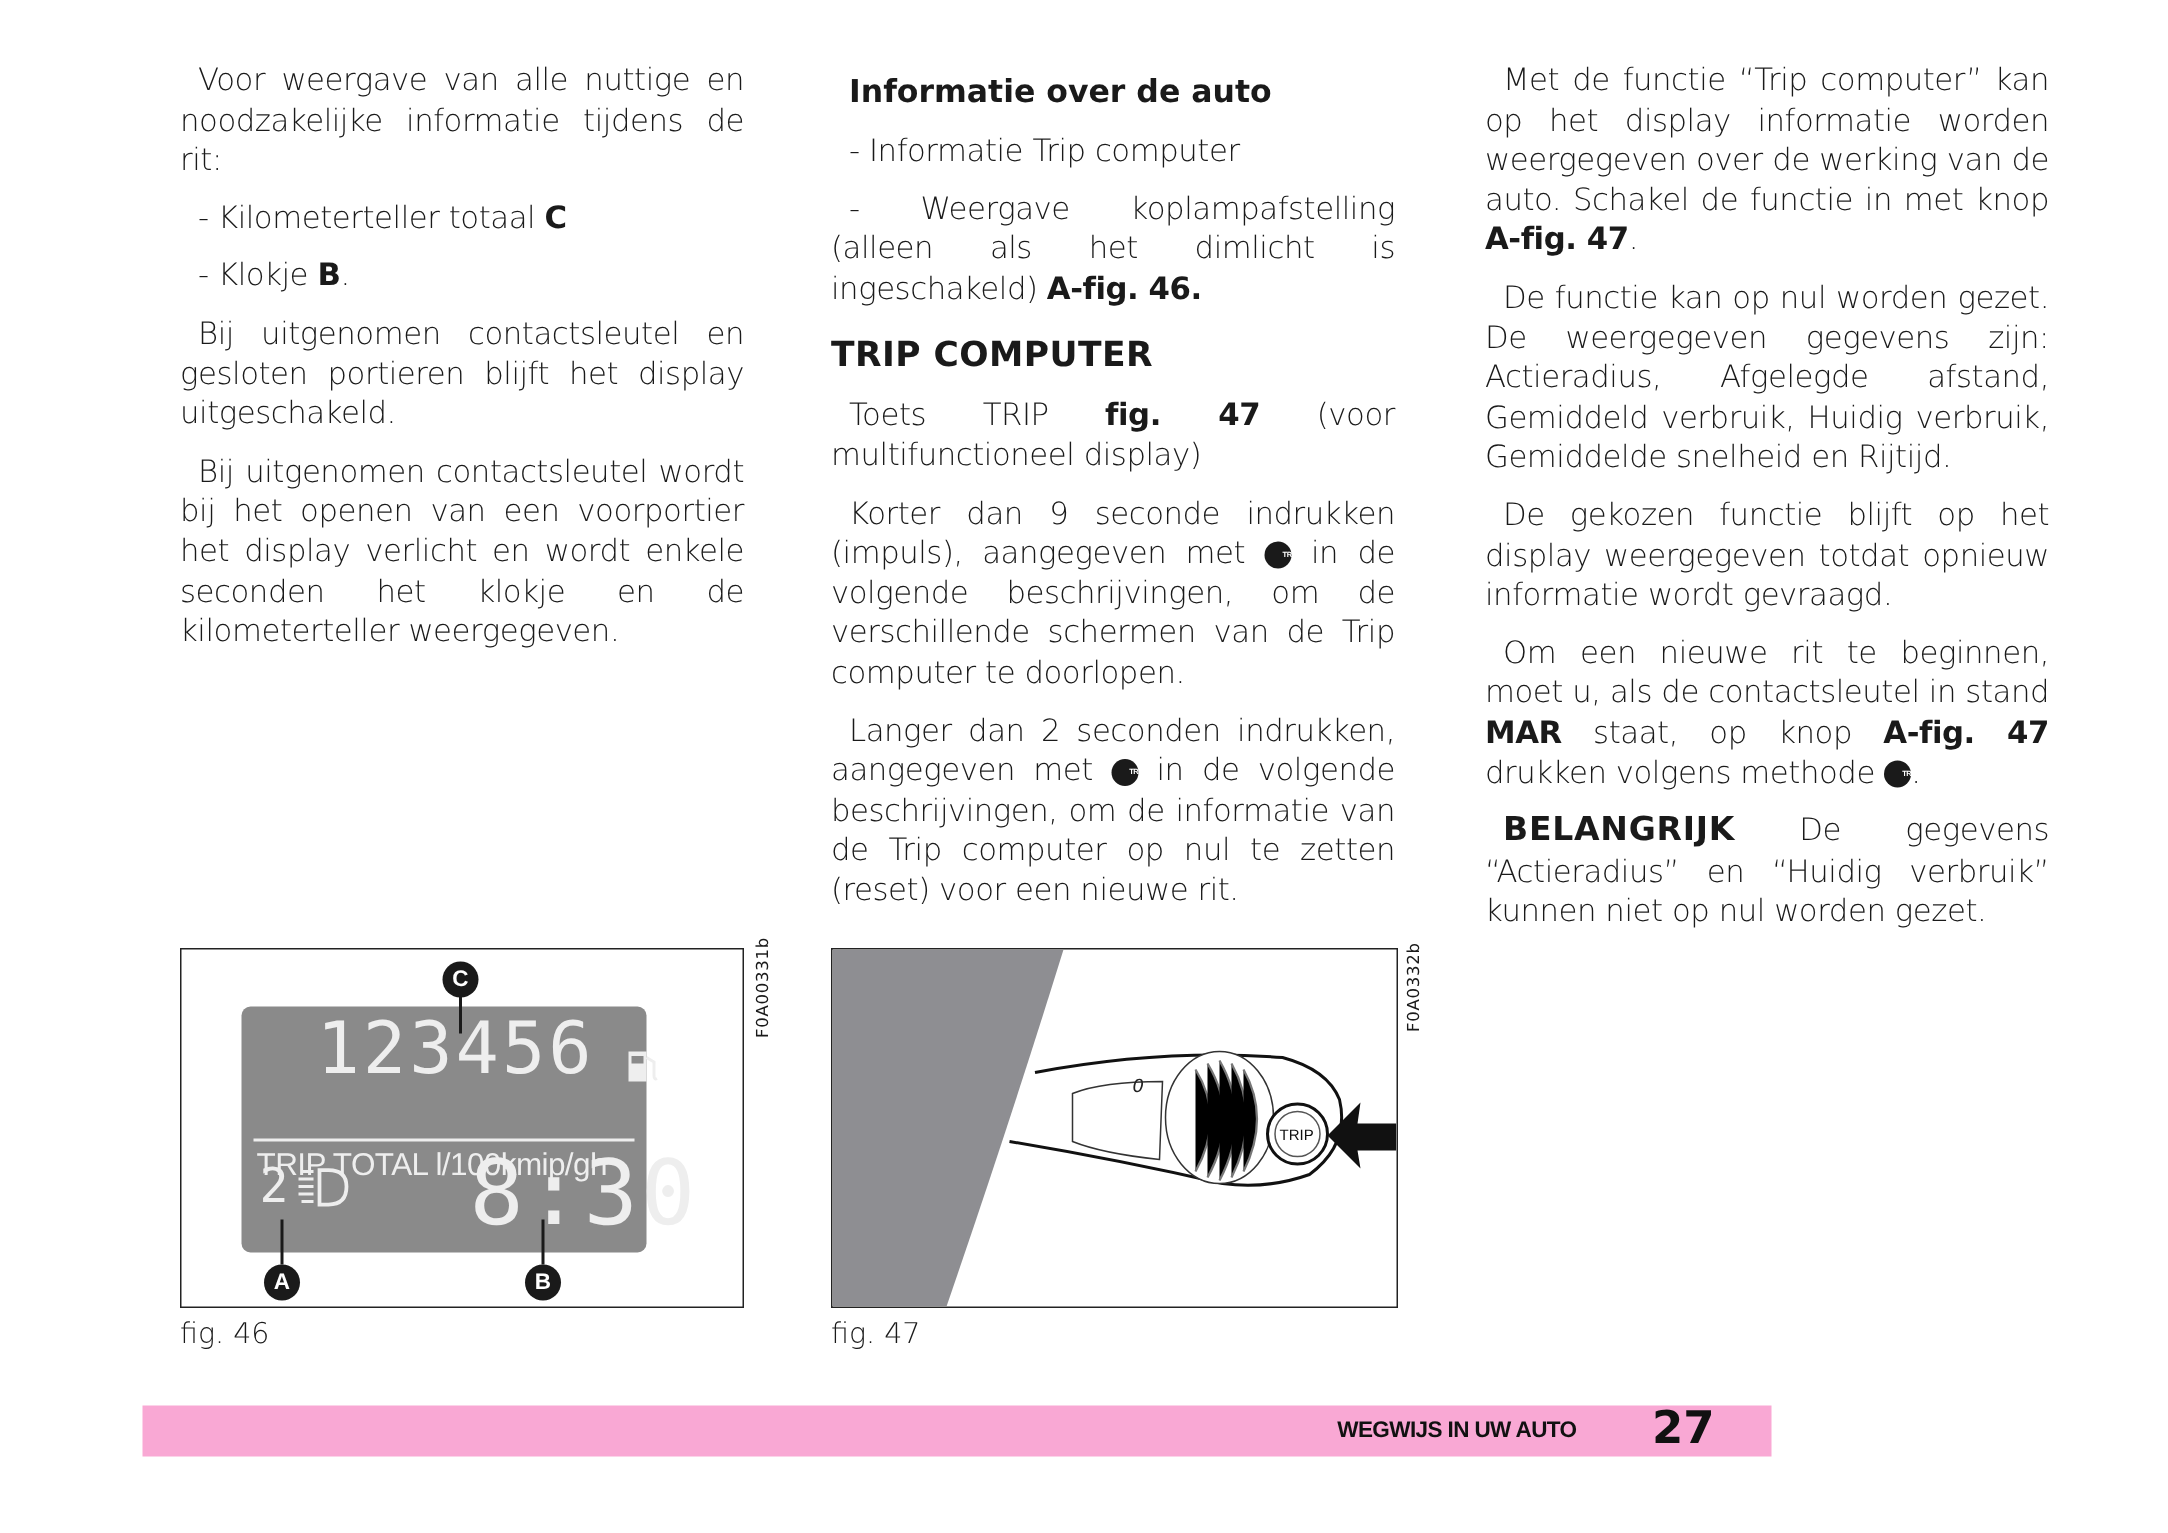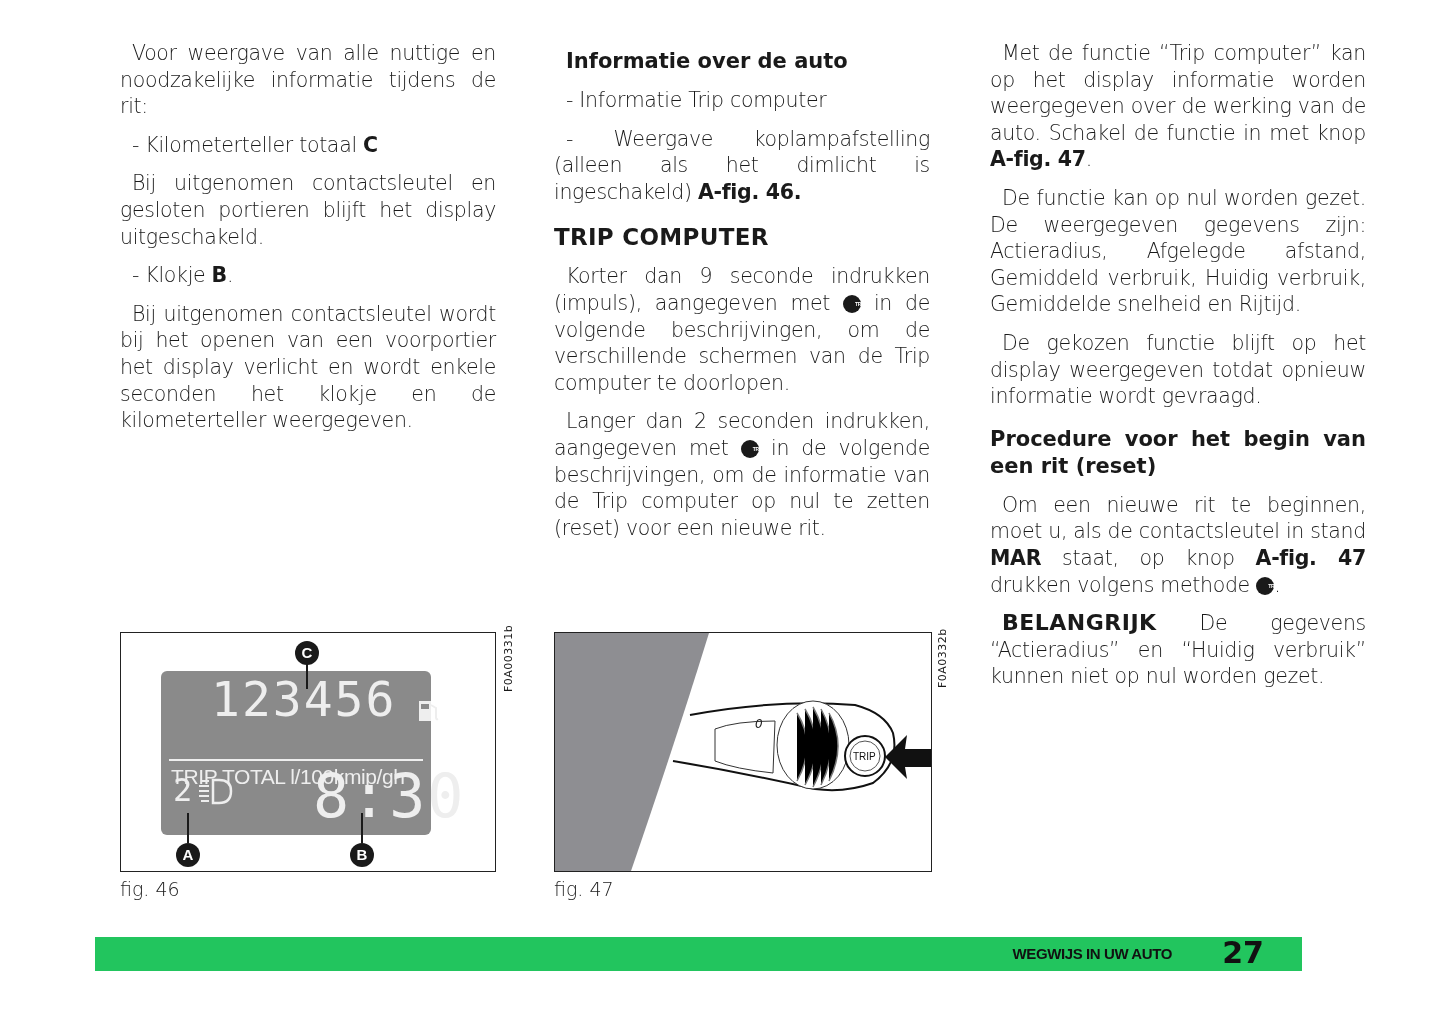--- a/index.html
+++ b/index.html
@@ -19,32 +19,32 @@
   .figcode{position:absolute;font-size:11px;transform:rotate(-90deg);transform-origin:left top;letter-spacing:0.5px;}
   .lcd{position:absolute;left:40px;top:38px;width:270px;height:164px;background:#8a8a8a;border-radius:6px;}
   .lcd-num{position:absolute;left:50px;top:0px;color:#eee;font-family:"DejaVu Sans Mono",monospace;font-size:48px;letter-spacing:2px;font-weight:300;}
   .lcd-units{position:absolute;left:10px;top:58px;color:#eee;font-size:21px;font-family:"Liberation Sans",sans-serif;letter-spacing:-0.4px;white-space:nowrap;margin-top:36px;}
   .lcd-line{position:absolute;left:8px;right:8px;top:88px;height:2px;background:#eee;}
   .lcd-gear{position:absolute;left:12px;top:100px;color:#eee;font-family:"DejaVu Sans Mono",monospace;font-size:32px;}
   .lcd-clock{position:absolute;left:152px;top:90px;color:#eee;font-family:"DejaVu Sans Mono",monospace;font-size:60px;font-weight:300;letter-spacing:2px;}
   .callout{position:absolute;width:24px;height:24px;border-radius:50%;background:#1a1a1a;color:#fff;font-weight:bold;font-size:15px;text-align:center;line-height:24px;font-family:"Liberation Sans",sans-serif;}
   .leader{position:absolute;width:2px;background:#1a1a1a;}
   .trip-badge{display:inline-block;width:18px;height:18px;border-radius:50%;background:#1a1a1a;color:#fff;font-size:5px;line-height:18px;text-align:center;vertical-align:middle;font-family:"Liberation Sans",sans-serif;font-weight:bold;}
-  .footer{position:absolute;left:95px;top:937px;width:1207px;height:34px;background:#22c55e;}
+  .footer{position:absolute;left:95px;top:937px;width:1086px;height:34px;background:#f9a8d4;}
   .footer-sec{position:absolute;right:130px;top:8px;font-family:"Liberation Sans",sans-serif;font-weight:bold;font-size:15px;letter-spacing:-0.4px;color:#111;}
   .footer-page{position:absolute;right:38px;top:-2px;font-family:"DejaVu Sans",sans-serif;font-weight:900;font-size:30px;color:#111;}
 </style>
 </head>
 <body>
 
 <div class="col col1">
   <p>Voor weergave van alle nuttige en noodzakelijke informatie tijdens de rit:</p>
   <p><span>- Kilometerteller totaal </span><b>C</b></p>
+  <p><span>- Klokje </span><b>B</b><span>.</span></p>
   <p>Bij uitgenomen contactsleutel en gesloten portieren blijft het display uitgeschakeld.</p>
-  <p><span>- Klokje </span><b>B</b><span>.</span></p>
   <p>Bij uitgenomen contactsleutel wordt bij het openen van een voorportier het display verlicht en wordt enkele seconden het klokje en de kilometerteller weergegeven.</p>
 </div>
 
 <div class="fig" style="left:120px;top:632px;width:374px;height:238px;">
   <div class="lcd">
     <div class="lcd-num">123456</div>
     <svg style="position:absolute;left:256px;top:26px;" width="24" height="26" viewBox="0 0 24 26">
       <rect x="2" y="4" width="12" height="20" fill="#eee"></rect>
       <rect x="4" y="7" width="8" height="5" fill="#8a8a8a"></rect>
       <path d="M14 8 L19 11 L19 20 Q19 23 21 22" stroke="#eee" stroke-width="2" fill="none"></path>
@@ -66,20 +66,21 @@
   <div class="callout" style="left:229px;top:210px;">B</div>
 </div>
 <div class="figcode" style="left:502px;top:692px;">F0A00331b</div>
 <div class="figcap" style="left:120px;top:878px;">fig. 46</div>
 
 <div class="col col2">
   <div class="h2 h2i" style="margin-top:8px;">Informatie over de auto</div>
   <p>- Informatie Trip computer</p>
   <p><span>- Weergave koplampafstelling (alleen als het dimlicht is ingeschakeld) </span><b>A-fig. 46.</b></p>
   <div class="h3">TRIP COMPUTER</div>
+  <p><span>Toets TRIP </span><b>fig. 47</b><span> (voor multifunctioneel display)</span></p>
   <p><span>Korter dan 9 seconde indrukken (impuls), aangegeven met </span><span class="trip-badge">TRIP</span><span> in de volgende beschrijvingen, om de verschillende schermen van de Trip computer te doorlopen.</span></p>
   <p><span>Langer dan 2 seconden indrukken, aangegeven met </span><span class="trip-badge">TRIP?</span><span> in de volgende beschrijvingen, om de informatie van de Trip computer op nul te zetten (reset) voor een nieuwe rit.</span></p>
 </div>
 
 <div class="fig" style="left:554px;top:632px;width:376px;height:238px;overflow:hidden;">
   <svg width="376" height="238" viewBox="0 0 376 238">
     <path d="M0 0 L154 0 Q120 110 76 238 L0 238 Z" fill="#8e8e92"></path>
     <path d="M135 82 Q220 66 300 72 Q330 80 338 100 Q345 130 318 150 Q290 160 260 156 Q190 140 118 128" stroke="#111" stroke-width="2" fill="#fff"></path>
     <ellipse cx="258" cy="112" rx="36" ry="44" fill="#fff" stroke="#333" stroke-width="1"></ellipse>
     <g stroke="#777" stroke-width="1.5">
@@ -97,21 +98,20 @@
     <path d="M330 124 L352 102 L350 116 L376 116 L376 134 L350 134 L352 146 Z" fill="#111"></path>
   </svg>
 </div>
 <div class="figcode" style="left:936px;top:688px;">F0A0332b</div>
 <div class="figcap" style="left:554px;top:878px;">fig. 47</div>
 
 <div class="col col3">
   <p><span>Met de functie “Trip computer” kan op het display informatie worden weergegeven over de werking van de auto. Schakel de functie in met knop </span><b>A-fig. 47</b><span>.</span></p>
   <p>De functie kan op nul worden gezet. De weergegeven gegevens zijn: Actieradius, Afgelegde afstand, Gemiddeld verbruik, Huidig verbruik, Gemiddelde snelheid en Rijtijd.</p>
   <p>De gekozen functie blijft op het display weergegeven totdat opnieuw informatie wordt gevraagd.</p>
-  <div class="h2" style="margin-top:16px;">Procedure voor het begin van een rit (reset)</div>
   <p><span>Om een nieuwe rit te beginnen, moet u, als de contactsleutel in stand </span><b>MAR</b><span> staat, op knop </span><b>A-fig. 47</b><span> drukken volgens methode </span><span class="trip-badge">TRIP?</span><span>.</span></p>
   <p><b style="font-size:22px;letter-spacing:0.5px;">BELANGRIJK</b><span> De gegevens “Actieradius” en “Huidig verbruik” kunnen niet op nul worden gezet.</span></p>
 </div>
 
 <div class="footer">
   <span class="footer-sec">WEGWIJS IN UW AUTO</span>
   <span class="footer-page">27</span>
 </div>
 
 </body></html>

